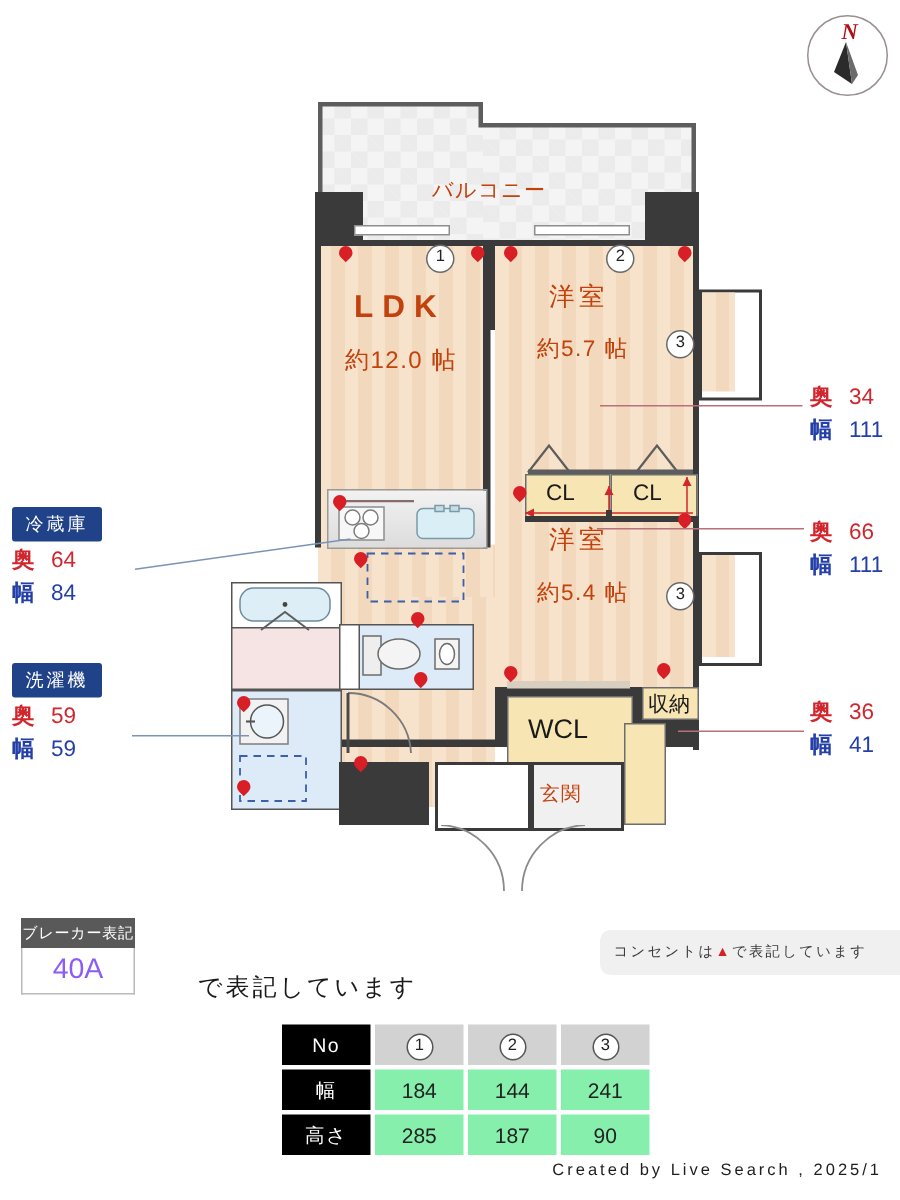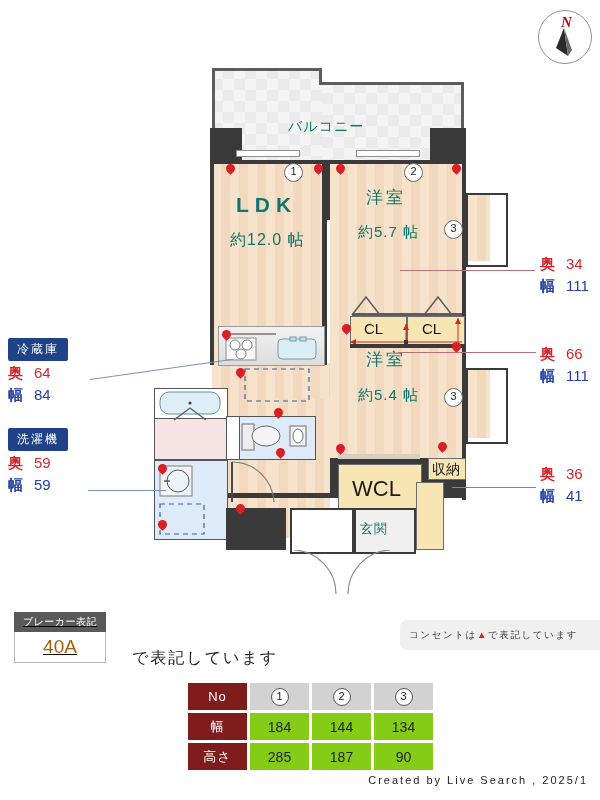--- a/index.html
+++ b/index.html
@@ -20,21 +20,21 @@
       repeating-linear-gradient(90deg,#f7e3cb 0px,#f7e3cb 9px,#f2d9bd 9px,#f2d9bd 18px);}
   .wall{position:absolute;background:#3a3a3a;}
   .wallthin{position:absolute;background:#5d5d5d;}
   .white{position:absolute;background:#fff;}
   .balcony{position:absolute;background:#f4f4f4;}
   .balcony::before{content:"";position:absolute;inset:0;
       background-image:
         linear-gradient(45deg,#e8e8e8 25%,transparent 25%,transparent 75%,#e8e8e8 75%),
         linear-gradient(45deg,#e8e8e8 25%,transparent 25%,transparent 75%,#e8e8e8 75%);
       background-size:22px 22px;background-position:0 0,11px 11px;opacity:.75;}
-  .rlabel{position:absolute;color:#0f766e;letter-spacing:1px;white-space:nowrap;}
+  .rlabel{position:absolute;color:#c2410c;letter-spacing:1px;white-space:nowrap;}
 
   
   .closet{position:absolute;background:#f7e6b4;border:1px solid #6d6d6d;}
   .closettxt{position:absolute;color:#1a1a1a;white-space:nowrap;}
 
   
   .wet{position:absolute;background:#dcebf7;border:1px solid #555;}
   .tubroom{position:absolute;background:#f6e4e4;border:1px solid #555;}
 
   
@@ -54,40 +54,40 @@
   .tagbox{position:absolute;}
   .taghdr{background:#1f4289;color:#fff;text-align:center;font-size:12px;
       padding:3px 6px;border-radius:2px;letter-spacing:2px;}
   .tagrow{font-size:15px;margin-top:3px;white-space:nowrap;}
   .tagrow .k{display:inline-block;width:26px;font-weight:bold;}
   .oku{color:#d2262e;}
   .haba{color:#2440a8;}
   .tagrow .v{display:inline-block;min-width:34px;text-align:left;}
 
   
-  #breaker{left:14px;top:612px;width:92px;text-decoration:underline;}
+  #breaker{left:14px;top:612px;width:76px;}
   #breaker .h{background:#595959;color:#fff;font-size:10px;text-align:center;
       padding:3px 0;letter-spacing:.5px;}
   #breaker .v{border:1px solid #b9b9b9;border-top:none;text-align:center;
-      color:#a16207;font-size:19px;padding:4px 0;background:#fff;}
+      color:#8b5cf6;font-size:19px;padding:4px 0;background:#fff;}
 
   
   #note{left:400px;top:620px;width:190px;background:#f0f0f0;border-radius:7px;
       padding:7px 9px;}
   #note div{font-size:9.5px;color:#3a3a3a;letter-spacing:1.6px;line-height:1.65;}
   #note .tri{color:#d81f26;}
 
   
   #curtitle{left:0;top:648px;width:410px;text-align:center;font-size:16px;
       letter-spacing:2px;color:#1a1a1a;}
   #curtab{left:185px;top:680px;border-collapse:separate;border-spacing:3px;}
   #curtab td{width:57px;height:25px;text-align:center;font-size:14px;color:#222;}
-  #curtab .hd{background:#7f1d1d;color:#fff;font-size:13px;letter-spacing:1px;}
+  #curtab .hd{background:#000000;color:#fff;font-size:13px;letter-spacing:1px;}
   #curtab .nohd{background:#d2d2d2;}
-  #curtab .cell{background:#84cc16;margin-top:23px;}
+  #curtab .cell{background:#86efac;margin-top:23px;}
   #curtab .circ{display:inline-block;width:16px;height:16px;border:1px solid #555;
       border-radius:50%;font-size:11px;line-height:14px;background:#fff;}
 
   
   #footer{left:0;top:774px;width:588px;text-align:right;font-size:11px;
       color:#1d1d1d;letter-spacing:2px;}
 </style>
 </head>
 <body>
 
@@ -162,21 +162,21 @@
     <line x1="60" y1="28" x2="60" y2="10" stroke="#d2262e" stroke-width="1"></line>
     <polygon points="60,10 57,16 63,16" fill="#d2262e"></polygon>
     <line x1="112" y1="28" x2="112" y2="4" stroke="#d2262e" stroke-width="1"></line>
     <polygon points="112,4 109,10 115,10" fill="#d2262e"></polygon>
     <rect x="58" y="26" width="4" height="12" fill="#3a3a3a"></rect>
   </svg>
   <div class="wall" style="left:210px;top:276px;width:116px;height:4px;"></div>
 
   <div class="wall" style="left:190px;top:390px;width:136px;height:40px;"></div>
   <div class="closet" style="left:198px;top:396px;width:82px;height:46px;"></div>
-  <div class="closettxt" style="left:212px;top:408px;font-size:22px;">WCL</div>
+  <div class="closettxt" style="left:212px;top:408px;font-size:18px;">WCL</div>
   <div class="closet" style="left:288px;top:390px;width:36px;height:20px;"></div>
   <div class="closettxt" style="left:292px;top:393px;font-size:14px;">収納</div>
   <div class="wallthin" style="left:198px;top:386px;width:82px;height:5px;background:#d9cfc0;"></div>
 
   <div class="abs" style="left:78px;top:258px;width:105px;height:38px;
               background:linear-gradient(180deg,#f2f2f2,#dcdcdc);border:1px solid #9a9a9a;"></div>
   <svg style="position:absolute;left:80px;top:260px;" width="102" height="35">
     <line x1="4" y1="6" x2="56" y2="6" stroke="#8a6b6b" stroke-width="1.5"></line>
     <rect x="6" y="10" width="30" height="22" fill="#f7f7f7" stroke="#8d8d8d"></rect>
     <circle cx="15" cy="17" r="5" fill="#fff" stroke="#7d7d7d"></circle>
@@ -260,21 +260,21 @@
 <div class="lead" style="left:452px;top:487px;width:84px;"></div>
 <div class="leadblue" style="left:90px;top:379px;width:145px;transform:rotate(-8deg);transform-origin:left center;"></div>
 <div class="leadblue" style="left:88px;top:490px;width:78px;"></div>
 
 <div class="tagbox" id="tag-fridge" style="left:8px;top:338px;width:60px;">
   <div class="taghdr">冷蔵庫</div>
   <div class="tagrow"><span class="k oku">奥</span><span class="v oku">64</span></div>
   <div class="tagrow"><span class="k haba">幅</span><span class="v haba">84</span></div>
 </div>
 
-<div class="tagbox" id="tag-washer" style="left:8px;top:428px;width:60px;">
+<div class="tagbox" id="tag-washer" style="left:8px;top:442px;width:60px;">
   <div class="taghdr">洗濯機</div>
   <div class="tagrow"><span class="k oku">奥</span><span class="v oku">59</span></div>
   <div class="tagrow"><span class="k haba">幅</span><span class="v haba">59</span></div>
 </div>
 
 <div class="tagbox" style="left:540px;top:252px;">
   <div class="tagrow"><span class="k oku">奥</span><span class="v oku">34</span></div>
   <div class="tagrow"><span class="k haba">幅</span><span class="v haba">111</span></div>
 </div>
 
@@ -303,21 +303,21 @@
       <tr>
     <td class="hd">No</td>
     <td class="nohd"><span class="circ">1</span></td>
     <td class="nohd"><span class="circ">2</span></td>
     <td class="nohd"><span class="circ">3</span></td>
   </tr>
   <tr>
     <td class="hd">幅</td>
     <td class="cell">184</td>
     <td class="cell">144</td>
-    <td class="cell">134</td>
+    <td class="cell">241</td>
   </tr>
   <tr>
     <td class="hd">高さ</td>
     <td class="cell">285</td>
     <td class="cell">187</td>
     <td class="cell">90</td>
   </tr>
 </tbody>
   </table>
 

